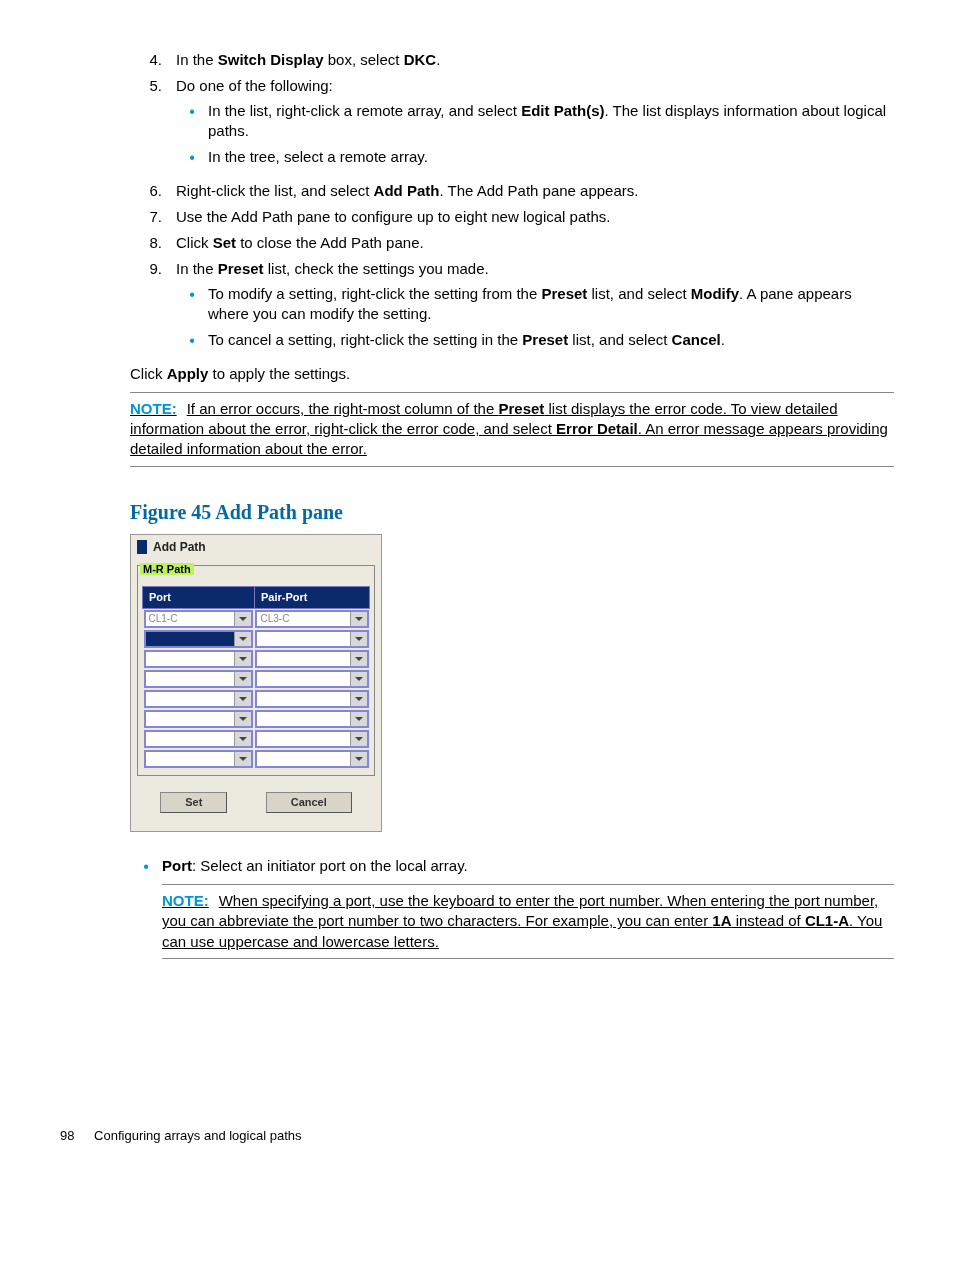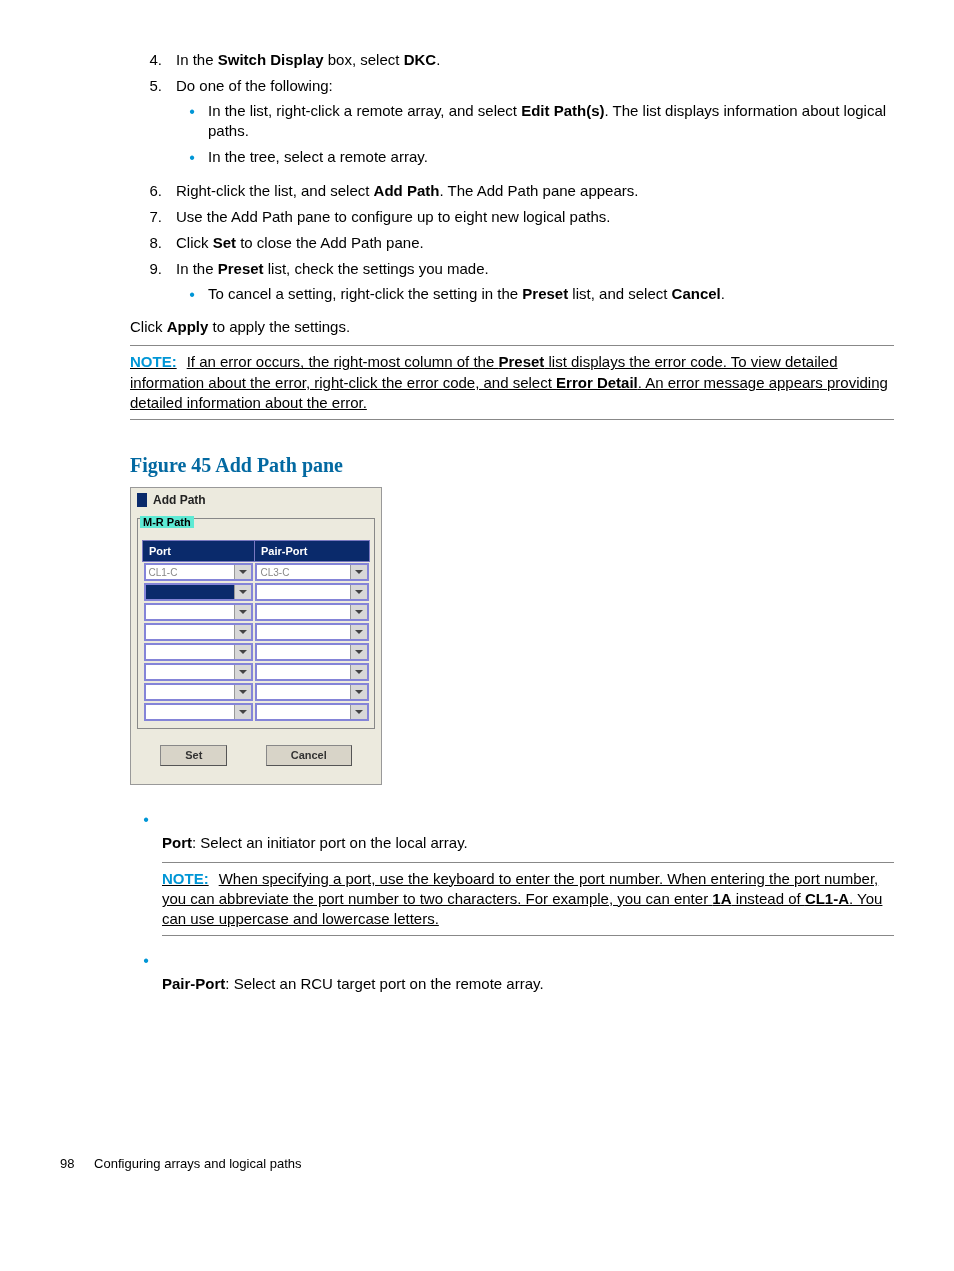--- a/index.html
+++ b/index.html
@@ -53,21 +53,21 @@
     display: flex;
     margin-bottom: 6px;
   }
   ul.desc > li::before {
     content: "•";
     color: #0096d6;
     min-width: 32px;
     text-align: center;
     font-size: 16px;
   }
-  ul.desc > li > span { flex: 1; margin-top: 24px; }
+  ul.desc > li > span { flex: 1; }
   b { font-weight: bold; }
   .note-block {
     border-top: 1px solid #888;
     border-bottom: 1px solid #888;
     margin: 8px 0 8px 0px;
     padding: 6px 0;
     text-decoration: underline;
   }
   .note-label {
     color: #0096d6;
@@ -101,21 +101,21 @@
   }
   .fieldset {
     border: 1px solid #888;
     margin: 6px;
     padding: 0 4px 6px 4px;
     position: relative;
   }
   .fieldset-label {
     position: relative;
     top: -8px;
-    background: #5eead4;
+    background: #bef264;
     font-size: 11px;
     font-weight: bold;
     padding: 0 3px;
     margin-left: -2px;
   }
   .tbl { width: 100%; border-collapse: collapse; }
   .tbl th {
     background: #0a2a6b;
     color: #fff;
     font-size: 11px;
@@ -218,20 +218,23 @@
   <li>
       <span class="num">8.</span>
     <span class="body"><span>Click </span><b>Set</b><span> to close the Add Path pane.</span></span>
     </li>
 
   <li>
       <span class="num">9.</span>
     <span class="body">
       <span>In the </span><b>Preset</b><span> list, check the settings you made.</span>
       <ul class="sub">
+        <li>
+            <span><span>To modify a setting, right-click the setting from the </span><b>Preset</b><span> list, and select </span><b>Modify</b><span>. A pane appears where you can modify the setting.</span></span>
+          </li>
         <li>
             <span><span>To cancel a setting, right-click the setting in the </span><b>Preset</b><span> list, and select </span><b>Cancel</b><span>.</span></span>
           </li>
       </ul>
     </span>
     </li>
 
   <li>
     <span class="body">
       <span>Click </span><b>Apply</b><span> to apply the settings.</span>
@@ -380,21 +383,18 @@
 
 <ul class="desc" style="margin-top:24px">
   <li>
       <span>
     <b>Port</b><span>: Select an initiator port on the local array.</span>
     <div class="note-block">
       <span class="note-label">NOTE:</span><span>When specifying a port, use the keyboard to enter the port number. When entering the port number, you can abbreviate the port number to two characters. For example, you can enter </span><b>1A</b><span> instead of </span><b>CL1-A</b><span>. You can use uppercase and lowercase letters.</span>
     </div>
   </span>
     </li>
-  <li>
-      <span><b>Pair-Port</b><span>: Select an RCU target port on the remote array.</span></span>
-    </li>
 </ul>
 
 <div class="footer">
   <span class="pn">98</span>
   <span>Configuring arrays and logical paths</span>
 </div>
 
 </body></html>

